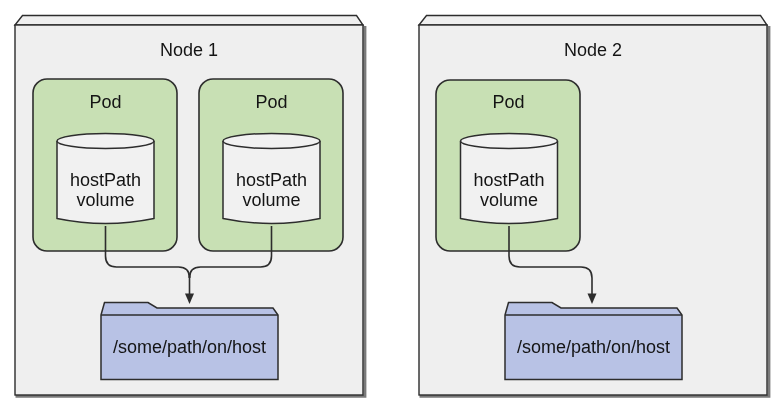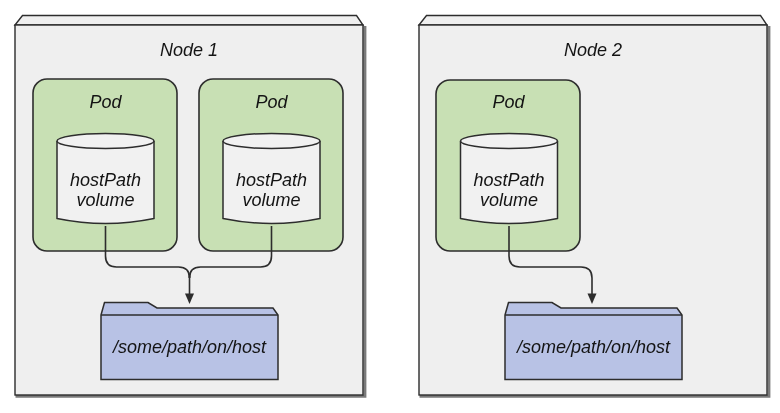--- a/index.html
+++ b/index.html
@@ -5,21 +5,20 @@
   html, body {
     margin: 0;
     padding: 0;
     background: #ffffff;
   }
   #stage {
     position: relative;
     width: 780px;
     height: 413px;
     background: var(--background, #fff);
-    font-style: italic;
   }
   svg {
     display: block;
   }
   svg text {
     font-family: "Liberation Sans", "DejaVu Sans", sans-serif;
     font-size: 18px;
     fill: var(--text, #111);
     text-anchor: middle;
   }

